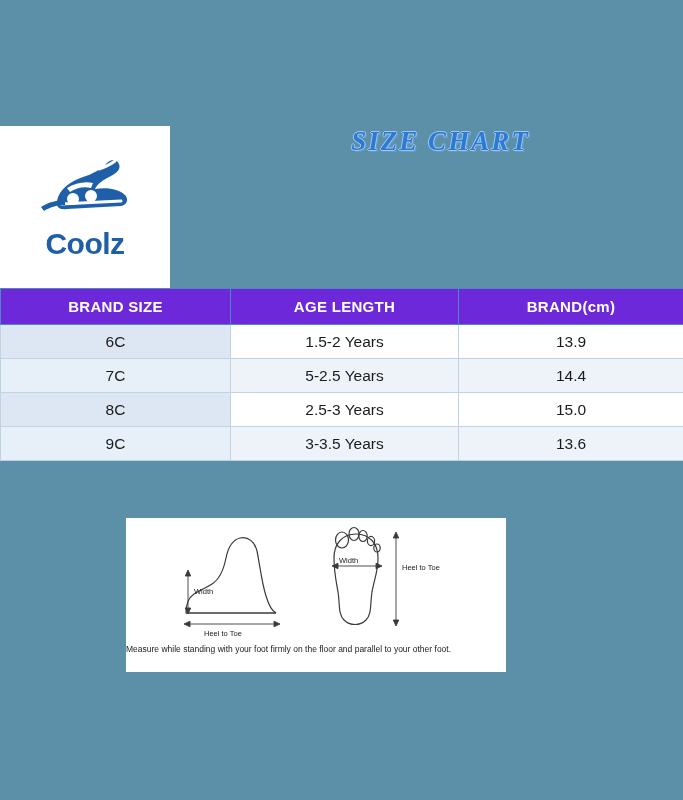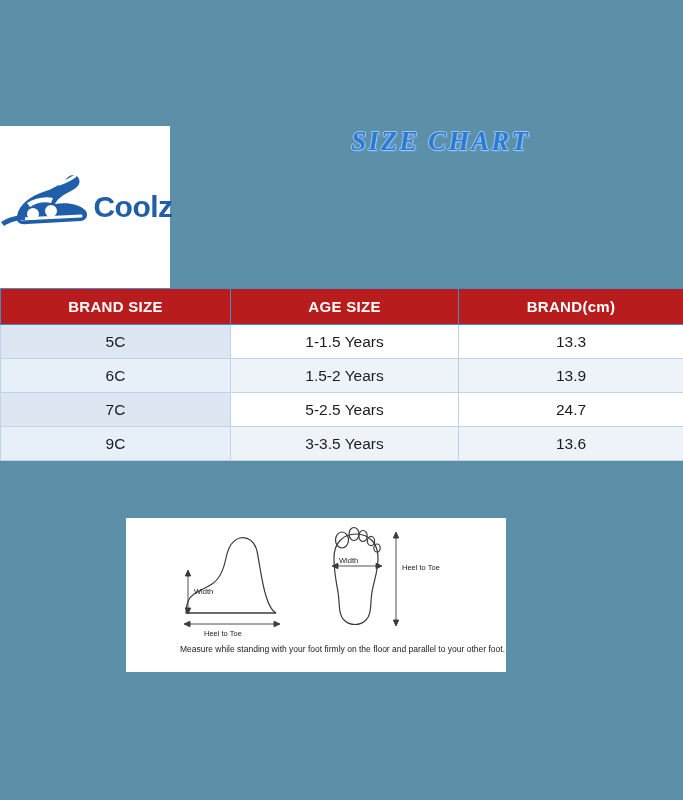--- a/index.html
+++ b/index.html
@@ -28,21 +28,21 @@
     background: #5c8fa8;
   }
   .logo-box {
     position: absolute;
     left: 0;
     top: 0;
     width: 170px;
     height: 162px;
     background: #ffffff;
     display: flex;
-    flex-direction: row;
+    flex-direction: column;
     align-items: center;
     justify-content: center;
   }
   .logo-mark {
     width: 96px;
     height: 72px;
     position: relative;
     margin-bottom: 2px;
   }
   .logo-text {
@@ -91,21 +91,21 @@
     width: 683px;
     table-layout: fixed;
   }
   table.size-chart th,
   table.size-chart td {
     border: 1px solid #bfd3e6;
     text-align: center;
     font-family: "Liberation Sans", sans-serif;
   }
   table.size-chart thead th {
-    background: #b91c1c;
+    background: #6d28d9;
     color: #ffffff;
     font-weight: bold;
     font-size: 15px;
     height: 33px;
     border-color: #4a8ac4;
     letter-spacing: 0.3px;
   }
   table.size-chart tbody td {
     height: 31px;
     font-size: 15.5px;
@@ -130,21 +130,21 @@
     width: 380px;
     height: 154px;
     background: #ffffff;
   }
   .diagram-svg { display: block; }
   .measure-note {
     position: absolute;
     left: 0;
     top: 126px;
     width: 379px;
-    text-align: right;
+    text-align: left;
     font-size: 8.5px;
     color: #1b1b1b;
     font-family: "Liberation Sans", sans-serif;
   }
 </style>
 </head>
 <body>
 
 <div id="root">
 
@@ -181,39 +181,39 @@
   <div class="table-wrap">
     <table class="size-chart">
       <colgroup>
         <col class="col-brand">
         <col class="col-age">
         <col class="col-length">
       </colgroup>
       <thead>
         <tr>
           <th>BRAND SIZE</th>
-          <th>AGE SIZE</th>
+          <th>AGE LENGTH</th>
           <th>BRAND(cm)</th>
         </tr>
       </thead>
       <tbody>
-        <tr>
-          <td>5C</td>
-          <td>1-1.5 Years</td>
-          <td>13.3</td>
-        </tr>
         <tr>
           <td>6C</td>
           <td>1.5-2 Years</td>
           <td>13.9</td>
         </tr>
         <tr>
           <td>7C</td>
           <td>5-2.5 Years</td>
-          <td>24.7</td>
+          <td>14.4</td>
+        </tr>
+        <tr>
+          <td>8C</td>
+          <td>2.5-3 Years</td>
+          <td>15.0</td>
         </tr>
         <tr>
           <td>9C</td>
           <td>3-3.5 Years</td>
           <td>13.6</td>
         </tr>
       </tbody>
     </table>
   </div>
 

